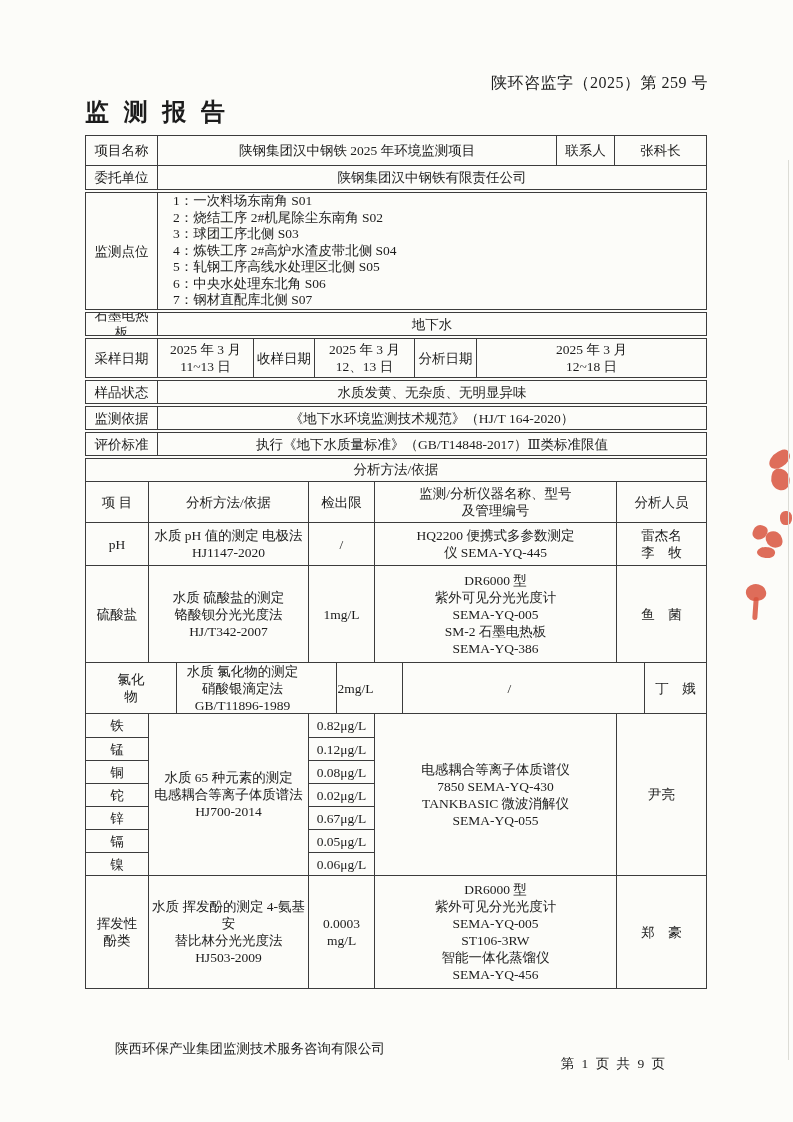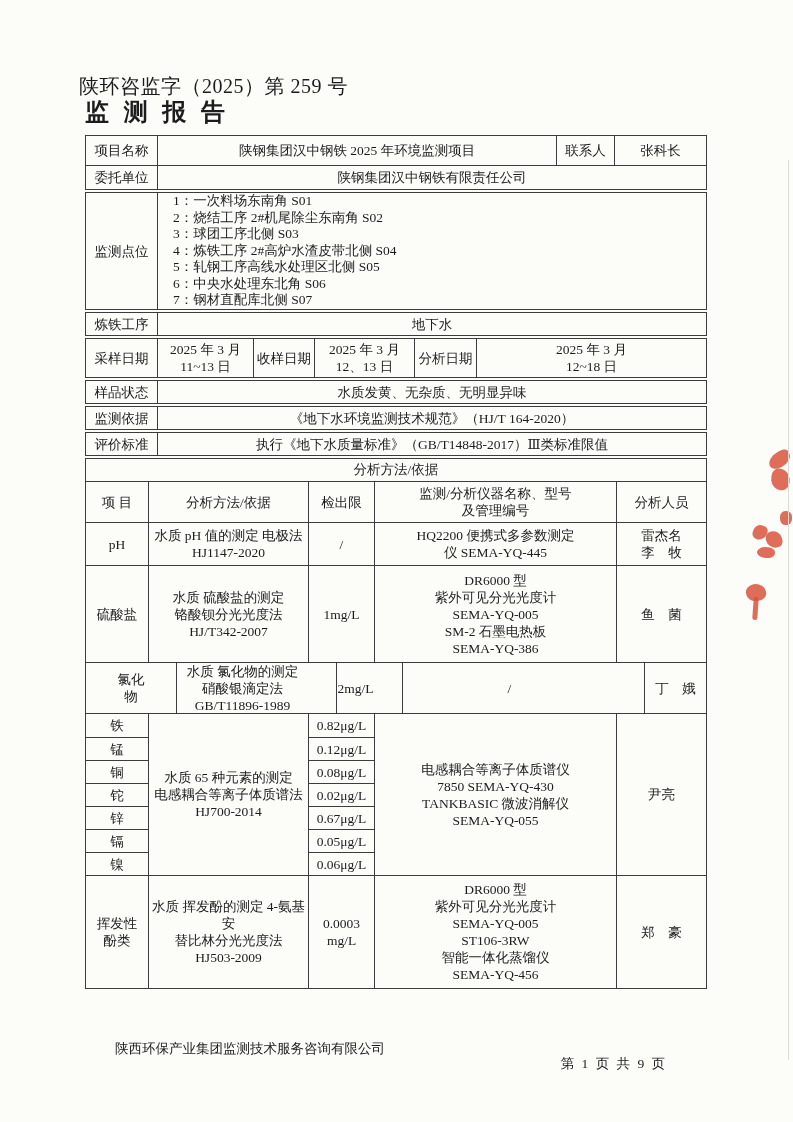--- a/index.html
+++ b/index.html
@@ -7,22 +7,22 @@
   .page {
     position:relative;
     width:793px; height:1122px;
     margin:0 auto;
     background:#fcfcf9;
     font-family:"Liberation Serif","DejaVu Serif",serif;
     color:#1c1c1c;
     overflow:hidden;
   }
   .doc-number {
-    position:absolute; top:73px; left:79px; width:622px;
-    font-size:20px;
+    position:absolute; top:73px; left:86px; width:622px;
+    text-align:right; font-size:16px;
     letter-spacing:0.5px;
   }
   .report-title {
     position:absolute; top:96px; left:85px; width:622px;
     text-align:left; font-size:24px; font-weight:700;
     letter-spacing:4px;
     font-family:"Liberation Sans","DejaVu Sans",sans-serif;
   }
   .tables { position:absolute; top:135px; left:85px; width:622px; }
   .sec { border:1px solid #3c3c3c; margin-top:2px; }
@@ -108,21 +108,21 @@
           <div>4：炼铁工序 2#高炉水渣皮带北侧 S04</div>
           <div>5：轧钢工序高线水处理区北侧 S05</div>
           <div>6：中央水处理东北角 S06</div>
           <div>7：钢材直配库北侧 S07</div>
         </div>
       </div>
     </section>
 
     <section class="sec">
       <div class="row cols-2">
-        <div class="cell h22">炼铁工序</div>
+        <div class="cell h22">石墨电热板</div>
         <div class="cell h22">地下水</div>
       </div>
     </section>
 
     <section class="sec">
       <div class="row cols-6">
         <div class="cell h38">采样日期</div>
         <div class="cell h38 ml">2025 年 3 月
 11~13 日</div>
         <div class="cell h38">收样日期</div>

